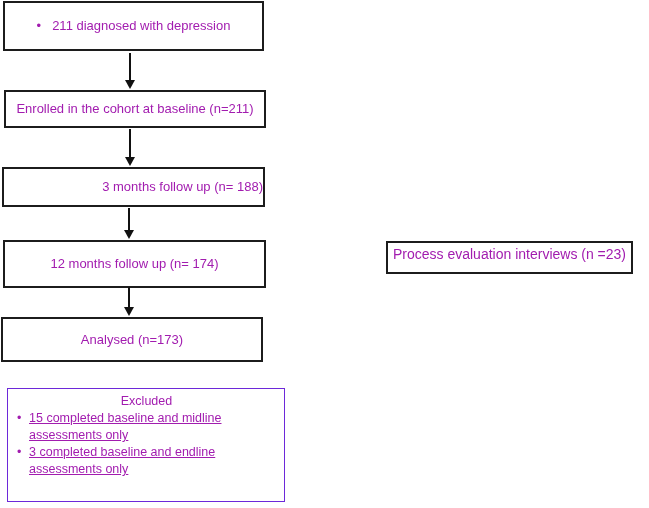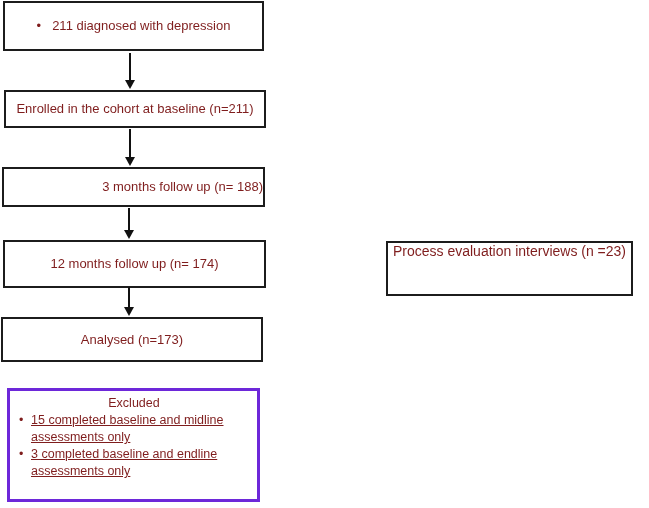--- a/index.html
+++ b/index.html
@@ -6,21 +6,21 @@
     margin: 0;
     padding: 0;
     background: #ffffff;
   }
   .canvas {
     position: relative;
     width: 649px;
     height: 508px;
     background: #ffffff;
     font-family: "Liberation Sans", "DejaVu Sans", sans-serif;
-    color: #7f1d1d;
+    color: #a21caf;
     overflow: hidden;
   }
   .fbox {
     position: absolute;
     box-sizing: border-box;
     border: 2px solid #1c1c1c;
     background: #ffffff;
     display: flex;
     align-items: center;
     justify-content: center;
@@ -39,22 +39,22 @@
   #box-diagnosed   { left: 3px;   top: 1px;   width: 261px; height: 50px; }
   #box-enrolled    { left: 4px;   top: 90px;  width: 262px; height: 38px; }
   #box-followup3   { left: 2px;   top: 167px; width: 263px; height: 40px; justify-content: flex-end; }
   #box-followup12  { left: 3px;   top: 240px; width: 263px; height: 48px; }
   #box-analysed    { left: 1px;   top: 317px; width: 262px; height: 45px; }
 
   #box-process {
     left: 386px;
     top: 241px;
     width: 247px;
-    height: 55px;
-    align-items: flex-start;
+    height: 33px;
+    align-items: center;
     padding-bottom: 6px;
     font-size: 14px;
   }
 
   .arrow {
     position: absolute;
     width: 11px;
     display: flex;
     flex-direction: column;
     align-items: center;
@@ -73,24 +73,24 @@
   }
   #arrow-1 { left: 124px; top: 53px;  height: 36px; }
   #arrow-2 { left: 124px; top: 129px; height: 37px; }
   #arrow-3 { left: 123px; top: 208px; height: 31px; }
   #arrow-4 { left: 123px; top: 287px; height: 29px; }
 
   .excluded-box {
     position: absolute;
     left: 7px;
     top: 388px;
-    width: 253px;
+    width: 278px;
     height: 114px;
     box-sizing: border-box;
-    border: 3px solid #6d28d9;
+    border: 1px solid #6d28d9;
     background: #ffffff;
     padding: 4px 8px 4px 9px;
     font-size: 12.5px;
     line-height: 17px;
   }
   .excluded-title {
     text-align: center;
   }
   .xitem {
     display: flex;

